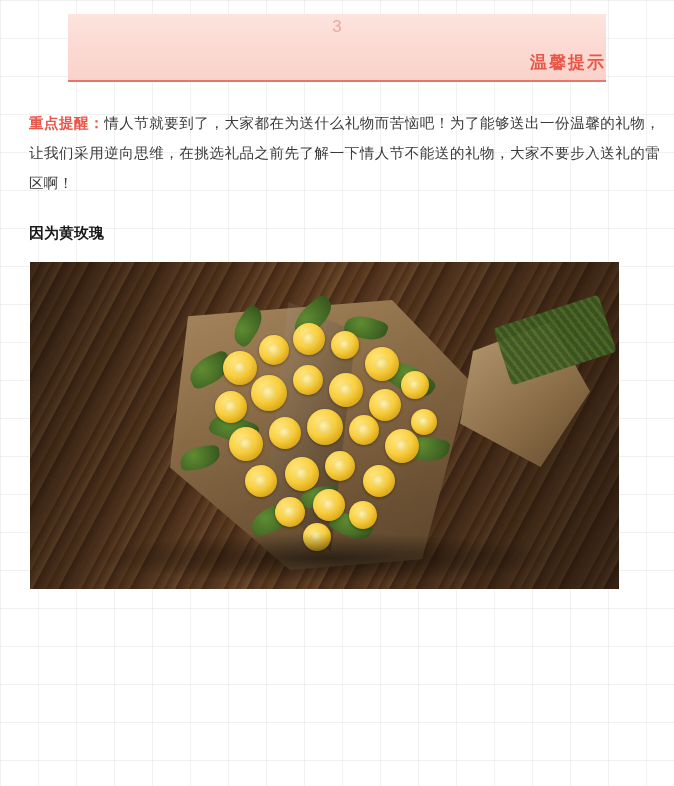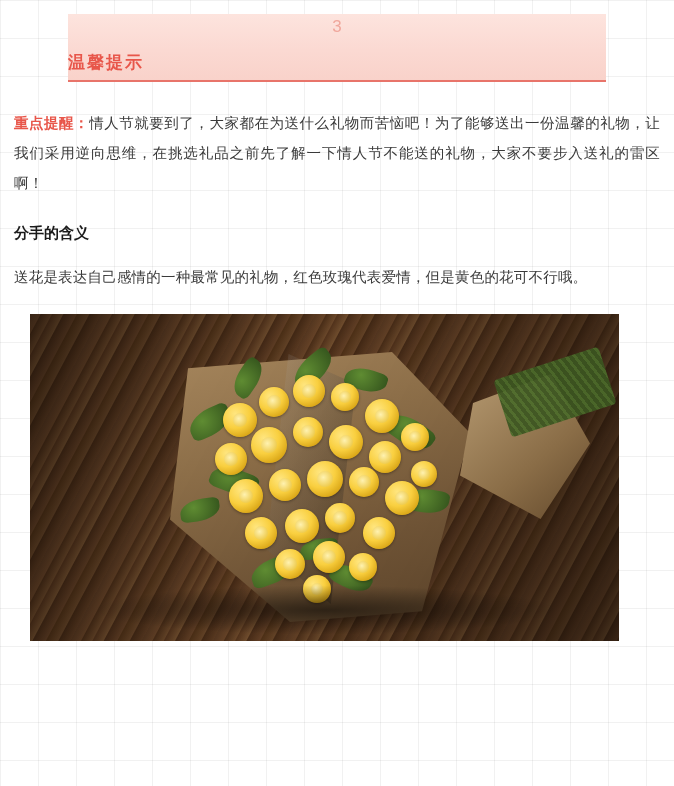--- a/index.html
+++ b/index.html
@@ -45,31 +45,32 @@
     font-size: 17px;
     color: #f0a79c;
     font-weight: normal;
     line-height: 22px;
   }
   .header-title {
     position: absolute;
     bottom: 6px;
     left: 0;
     right: 0;
-    text-align: left;
+    text-align: right;
     font-size: 17px;
     color: #e8564a;
     font-weight: bold;
     letter-spacing: 2px;
     line-height: 22px;
   }
 
   
   .content {
     padding: 26px 14px 0 14px;
+    margin-left: 15px;
   }
   p.para {
     margin: 0 0 22px 0;
     font-size: 14.5px;
     line-height: 30px;
     color: #3a3a3a;
     text-align: justify;
     letter-spacing: 0.2px;
   }
   .highlight-label {
@@ -197,23 +198,22 @@
 <div class="page">
 
   <div class="header">
     <div class="header-number">3</div>
     <div class="header-title">温馨提示</div>
   </div>
 
   <div class="content">
     <p class="para"><span class="highlight-label">重点提醒：</span><span>情人节就要到了，大家都在为送什么礼物而苦恼吧！为了能够送出一份温馨的礼物，让我们采用逆向思维，在挑选礼品之前先了解一下情人节不能送的礼物，大家不要步入送礼的雷区啊！</span></p>
 
-    <h3 class="subhead">分手的含义</h3>
-
-    <p class="para">送花是表达自己感情的一种最常见的礼物，红色玫瑰代表爱情，但是黄色的花可不行哦。</p>
+    <h3 class="subhead">因为黄玫瑰</h3>
+
 
   </div>
 
   <div class="photo-wrap">
     <div class="photo">
       <div class="kraft-main"></div>
       <div class="kraft-fold"></div>
       <div class="kraft-right"></div>
       <div class="stems"></div>
 

